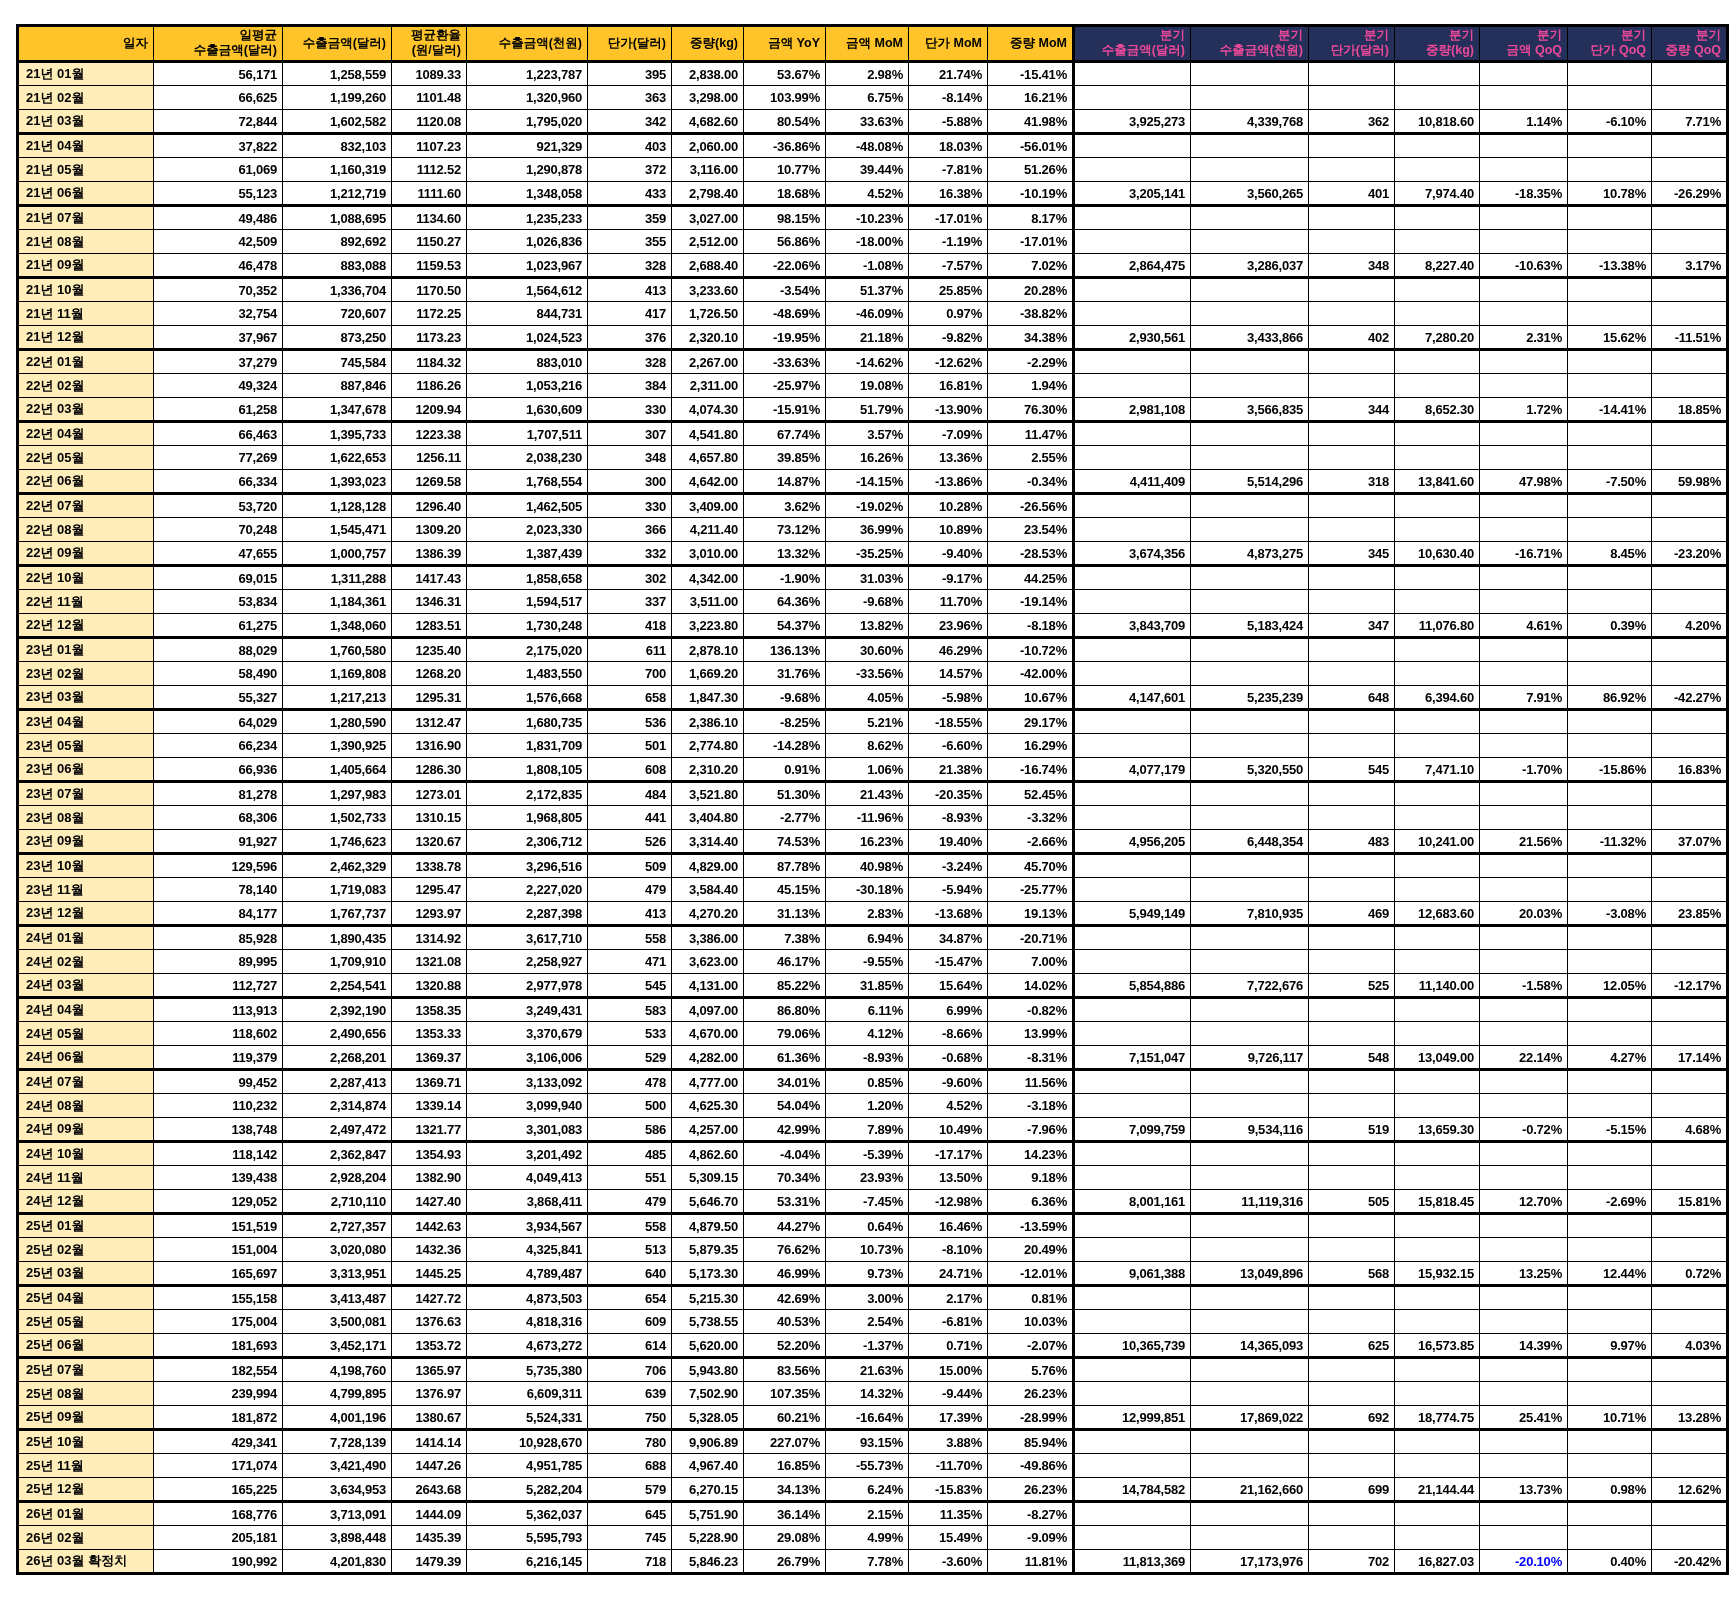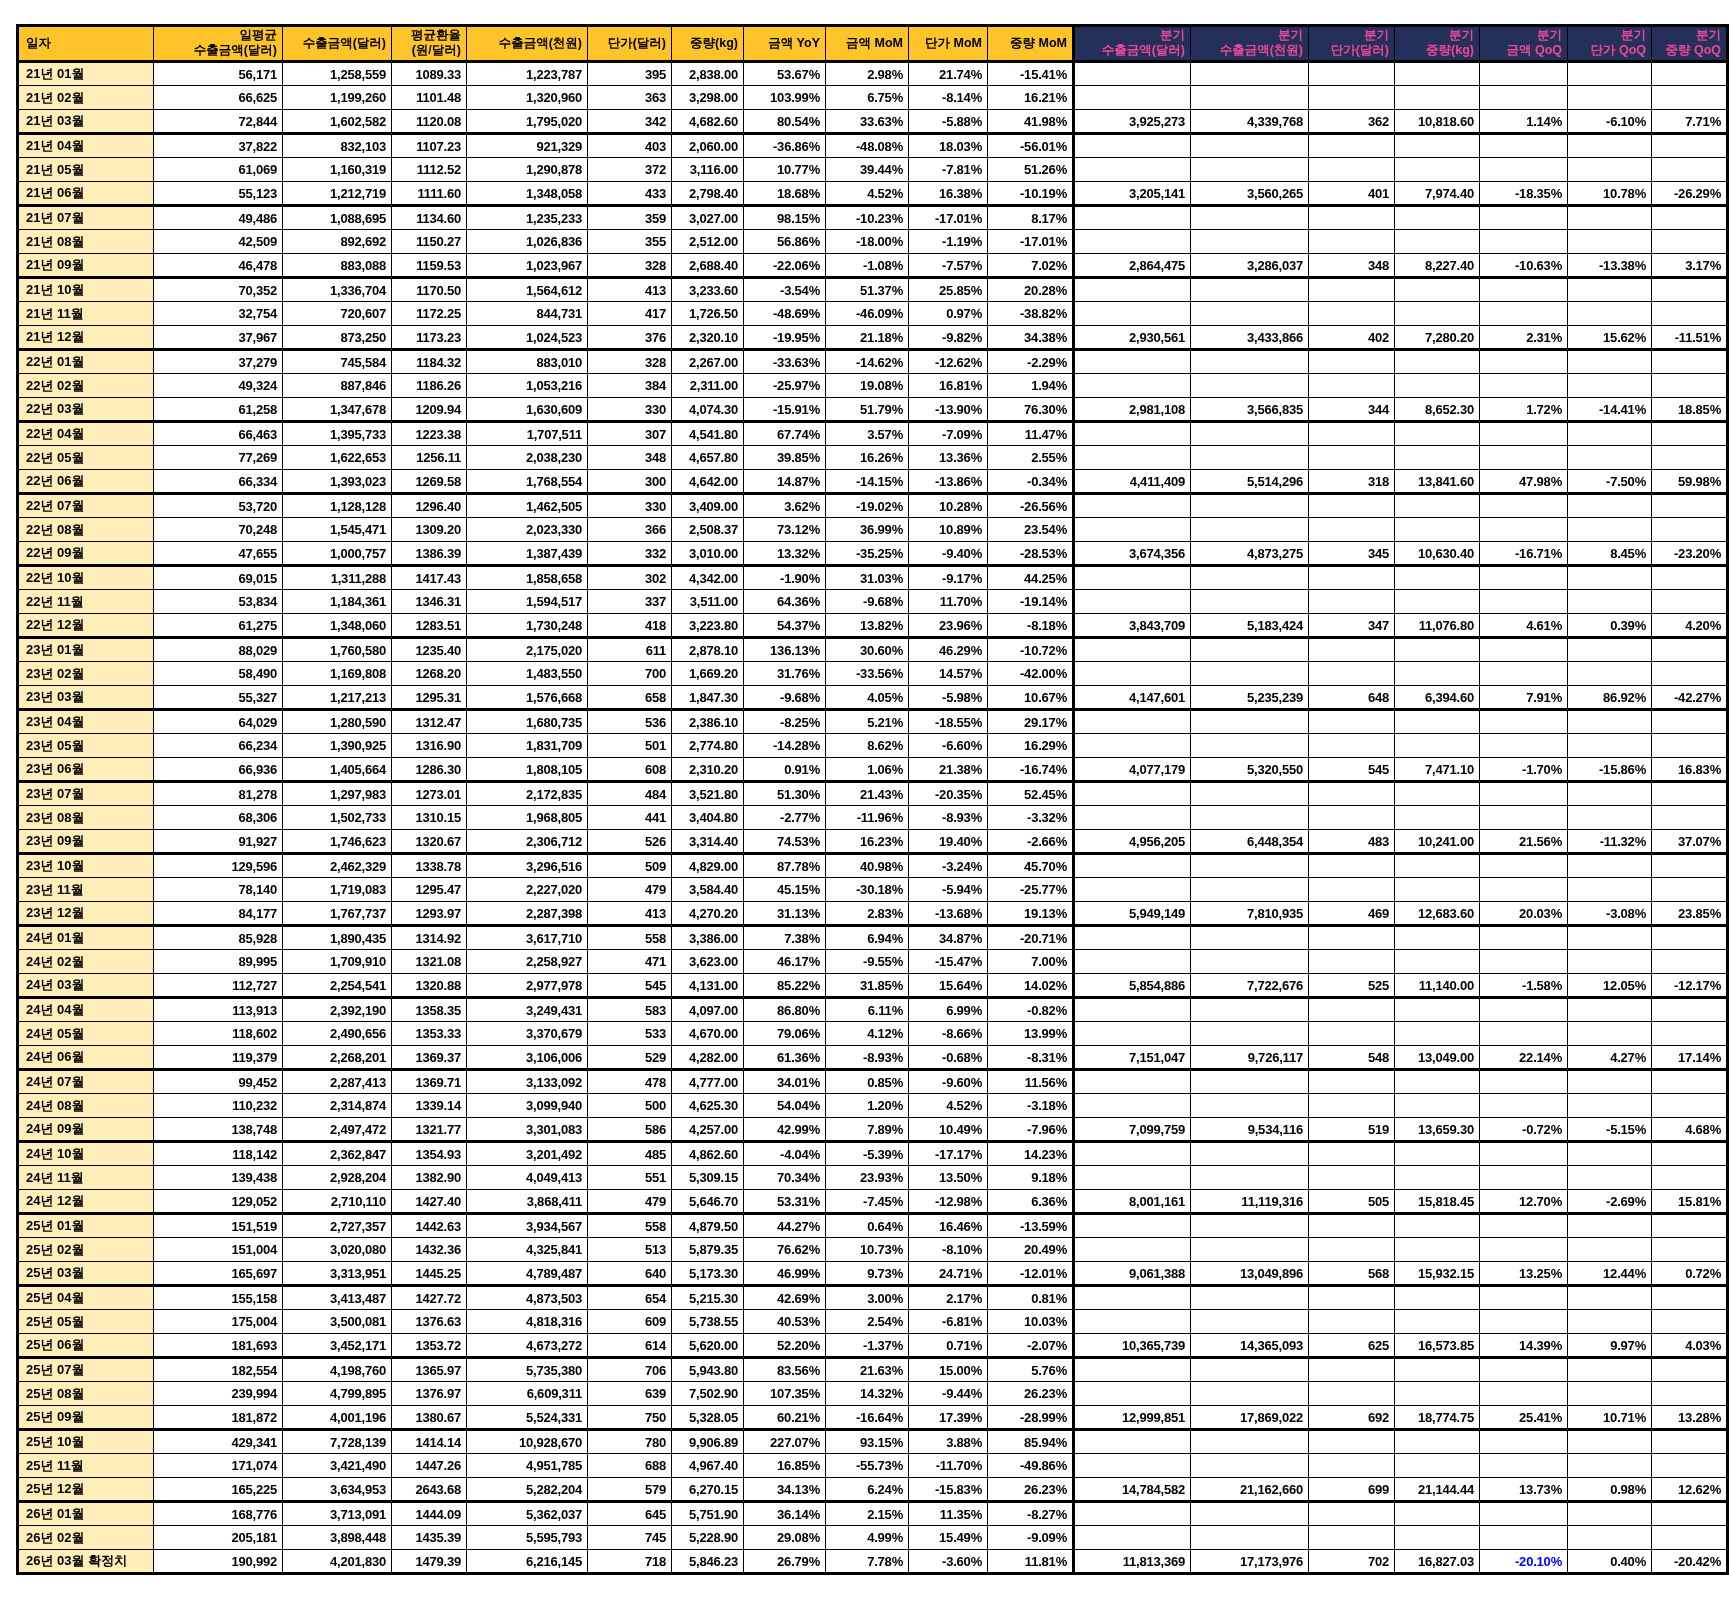--- a/index.html
+++ b/index.html
@@ -5,21 +5,21 @@
   html,body{margin:0;padding:0;background:#fff;}
   body{width:1729px;height:1624px;position:relative;font-family:"Liberation Sans","DejaVu Sans",sans-serif;}
   .sheet{position:absolute;left:16px;top:24px;}
   table{border-collapse:collapse;table-layout:fixed;border:3px solid #000;}
   th,td{border:1px solid #000;overflow:hidden;white-space:nowrap;font-weight:700;color:#000;box-sizing:border-box;}
   thead th{
     height:36px;font-size:12.5px;line-height:1.18;white-space:pre-line;
     vertical-align:middle;text-align:right;padding:1px 5px 2px 2px;
     background:var(--gold);border-bottom:3px solid #000;
   }
-  thead th.first{text-align:left;padding-left:7px;}
+  thead th.first{text-align:right;padding-left:7px;}
   thead th.navy{background:var(--navy);color:#ec4899;}
   tbody th.rowlabel{
     background:var(--labelbg);text-align:left;padding-left:7px;font-size:13px;
   }
   tbody td{
     background:#fff;text-align:right;padding-right:5px;font-size:13px;
     letter-spacing:-0.2px;
   }
   tbody tr{height:24px;}
   tr.qend td, tr.qend th{border-bottom:3px solid #000;}
@@ -463,21 +463,21 @@
           <td></td>
           <td></td>
         </tr>
         <tr>
           <th class="rowlabel">22년 08월</th>
           <td>70,248</td>
           <td>1,545,471</td>
           <td>1309.20</td>
           <td>2,023,330</td>
           <td>366</td>
-          <td>2,508.37</td>
+          <td>4,211.40</td>
           <td>73.12%</td>
           <td>36.99%</td>
           <td>10.89%</td>
           <td>23.54%</td>
           <td class="qstart"></td>
           <td></td>
           <td></td>
           <td></td>
           <td></td>
           <td></td>

